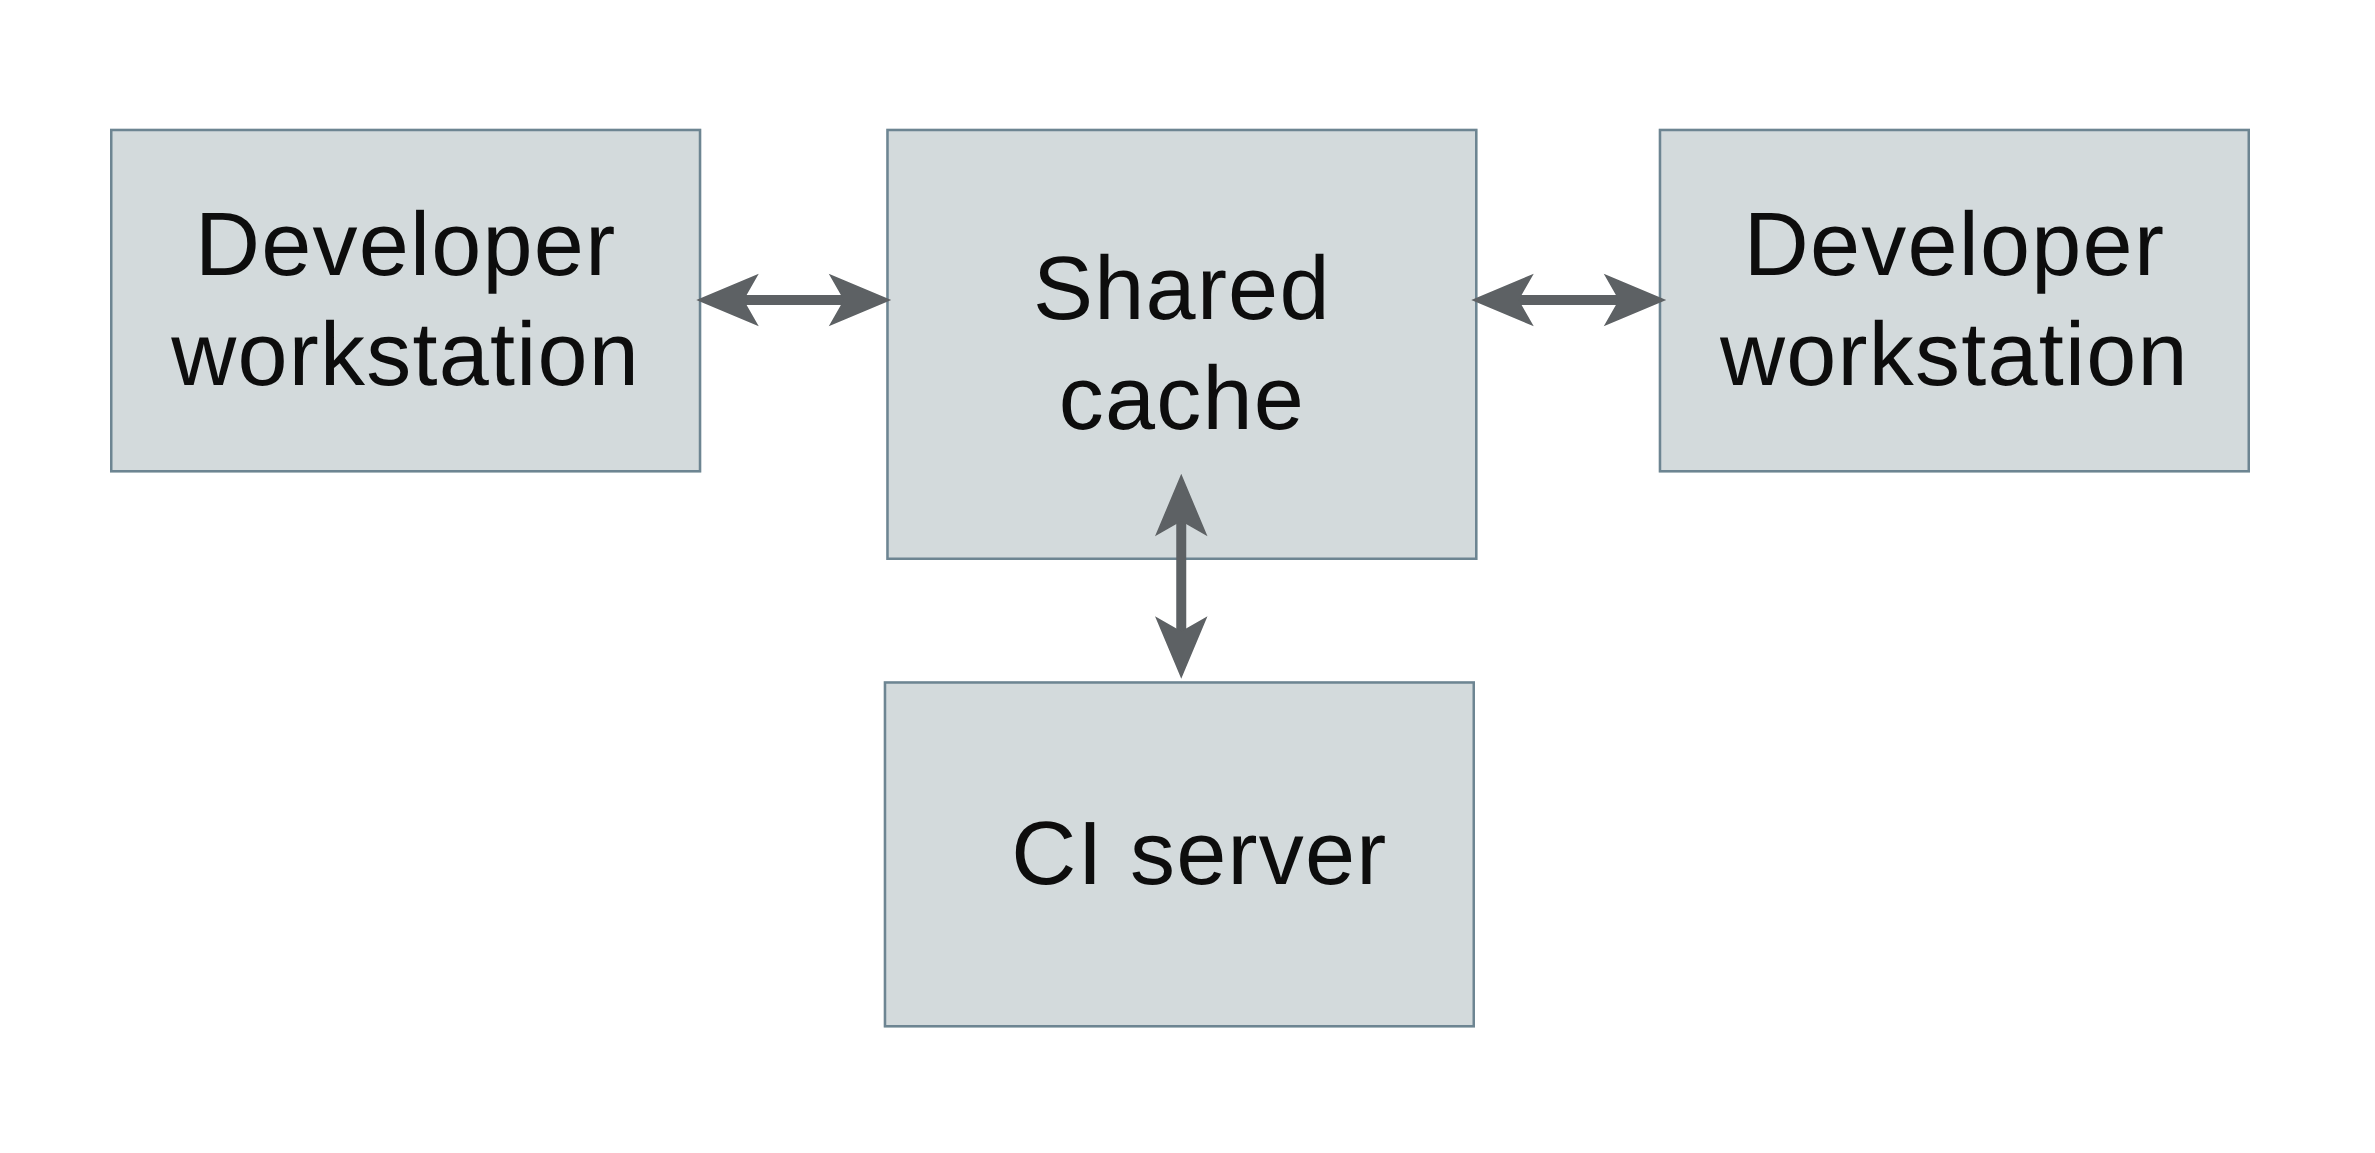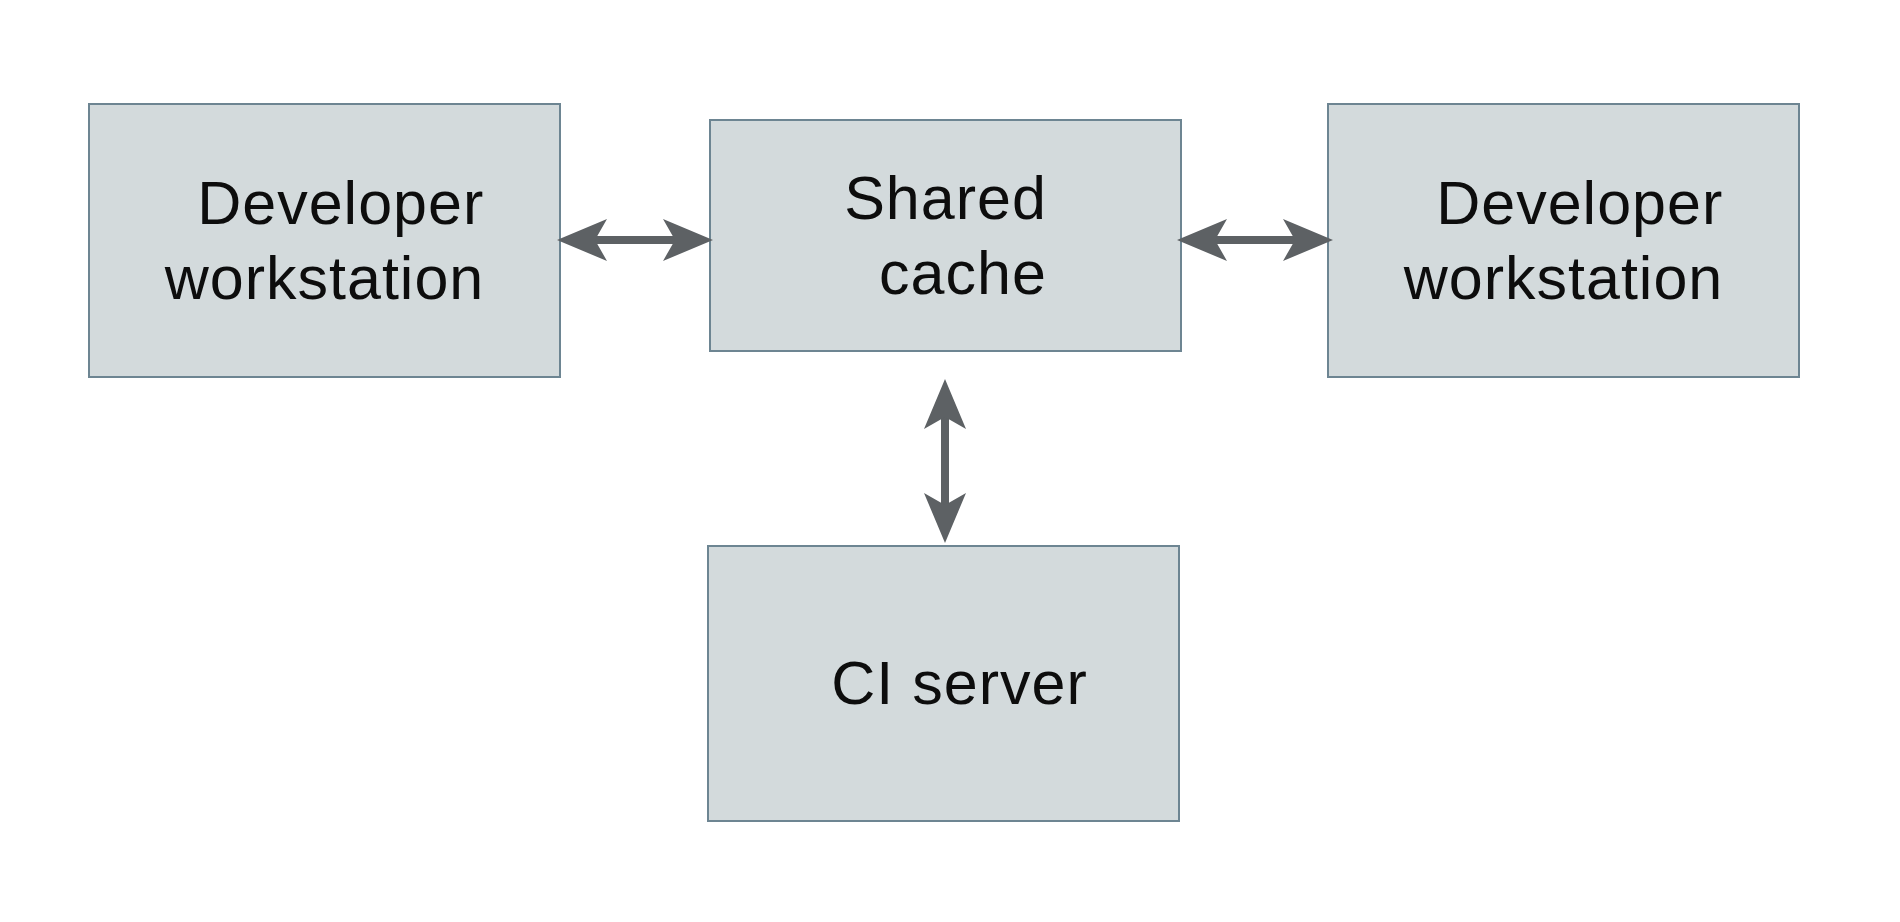--- a/index.html
+++ b/index.html
@@ -24,28 +24,27 @@
     box-sizing: border-box;
     background: var(--node-fill, #d3dadc);
     border: 2px solid var(--node-border, #6d8592);
     display: flex;
     align-items: center;
     justify-content: center;
     text-align: center;
   }
   .node-label {
     white-space: pre-line;
-    font-size: 61px;
+    font-size: 72px;
     line-height: 1.22;
     letter-spacing: 1px;
     color: var(--text, #0d0d0d);
-    text-align: right;
   }
   #node-dev-left   { left: 88px;   top: 103px; width: 473px; height: 275px; }
-  #node-cache      { left: 709px;  top: 103px; width: 473px; height: 233px; margin-top: 16px; }
+  #node-cache      { left: 709px;  top: 103px; width: 473px; height: 345px; }
   #node-dev-right  { left: 1327px; top: 103px; width: 473px; height: 275px; }
   #node-ci         { left: 707px;  top: 545px; width: 473px; height: 277px; padding-left: 32px; }
 
   .edge {
     position: absolute;
     color: var(--arrow, #5d6164);
   }
   #edge-left     { left: 555px;  top: 210px; }
   #edge-right    { left: 1175px; top: 210px; }
   #edge-vertical { left: 915px;  top: 377px; }

